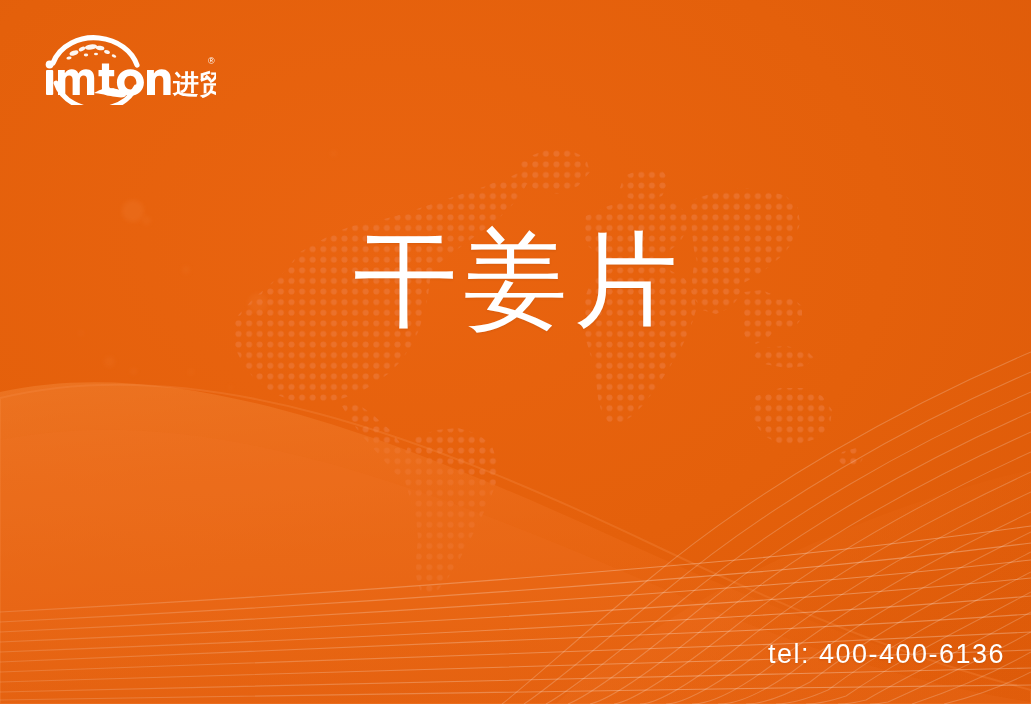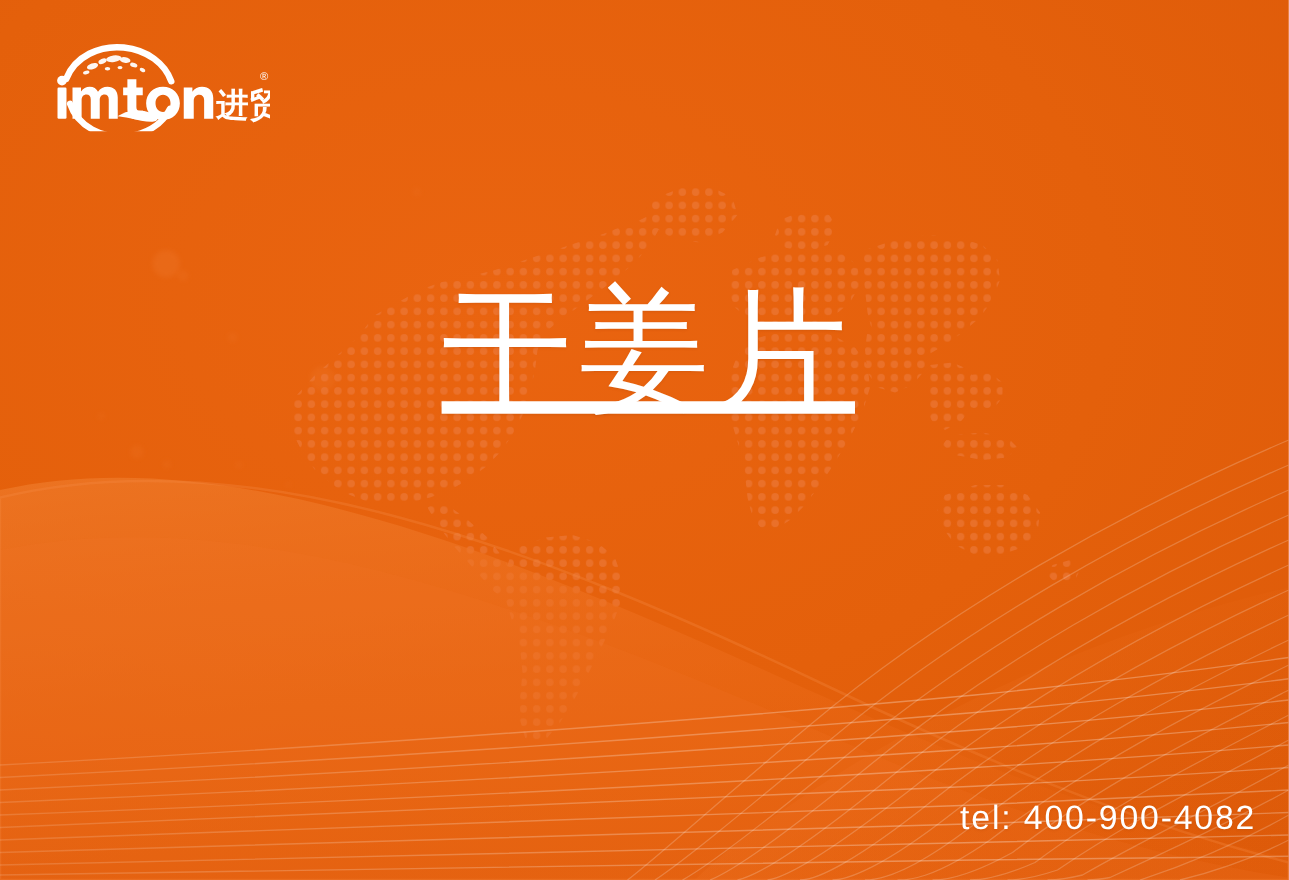--- a/index.html
+++ b/index.html
@@ -66,21 +66,20 @@
   .headline {
     position: absolute;
     left: 0;
     right: 0;
     top: 228px;
     text-align: center;
     color: #FFFFFF;
     line-height: 1;
     letter-spacing: 0.02em;
     text-shadow: 0 1px 2px rgba(140,55,0,.18);
-    text-decoration: underline;
   }
   .headline .line1 {
     display: block;
     font-size: 104px;
     font-weight: 400;
     letter-spacing: 0.06em;
     padding-left: 0.06em;
   }
   .headline .line2 {
     display: block;
@@ -309,15 +308,15 @@
                  C 64 60.7, 60 60.3, 58 60 Z" fill="#FFFFFF"></path>
         <path d="M62 57.5 L70 55.4 L68 58.4 Z" fill="#FFFFFF"></path>
       </g>
     </svg>
   </div>
 
   <div class="headline">
     <span class="line1">干姜片</span>
   </div>
 
-  <div class="phone">tel: 400-900-4082</div>
+  <div class="phone">tel: 400-400-6136</div>
 
 </div>
 
 </body></html>

